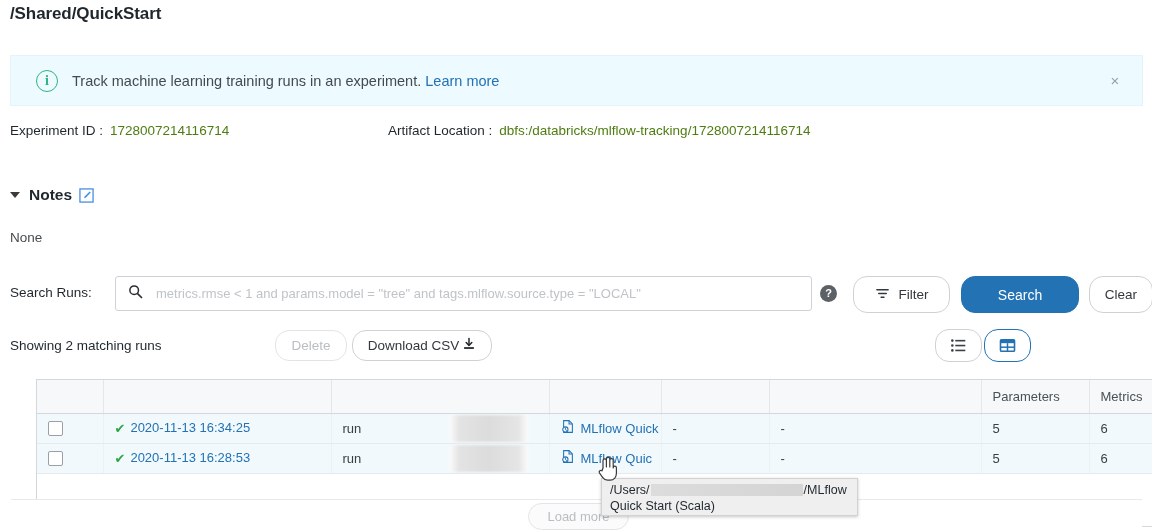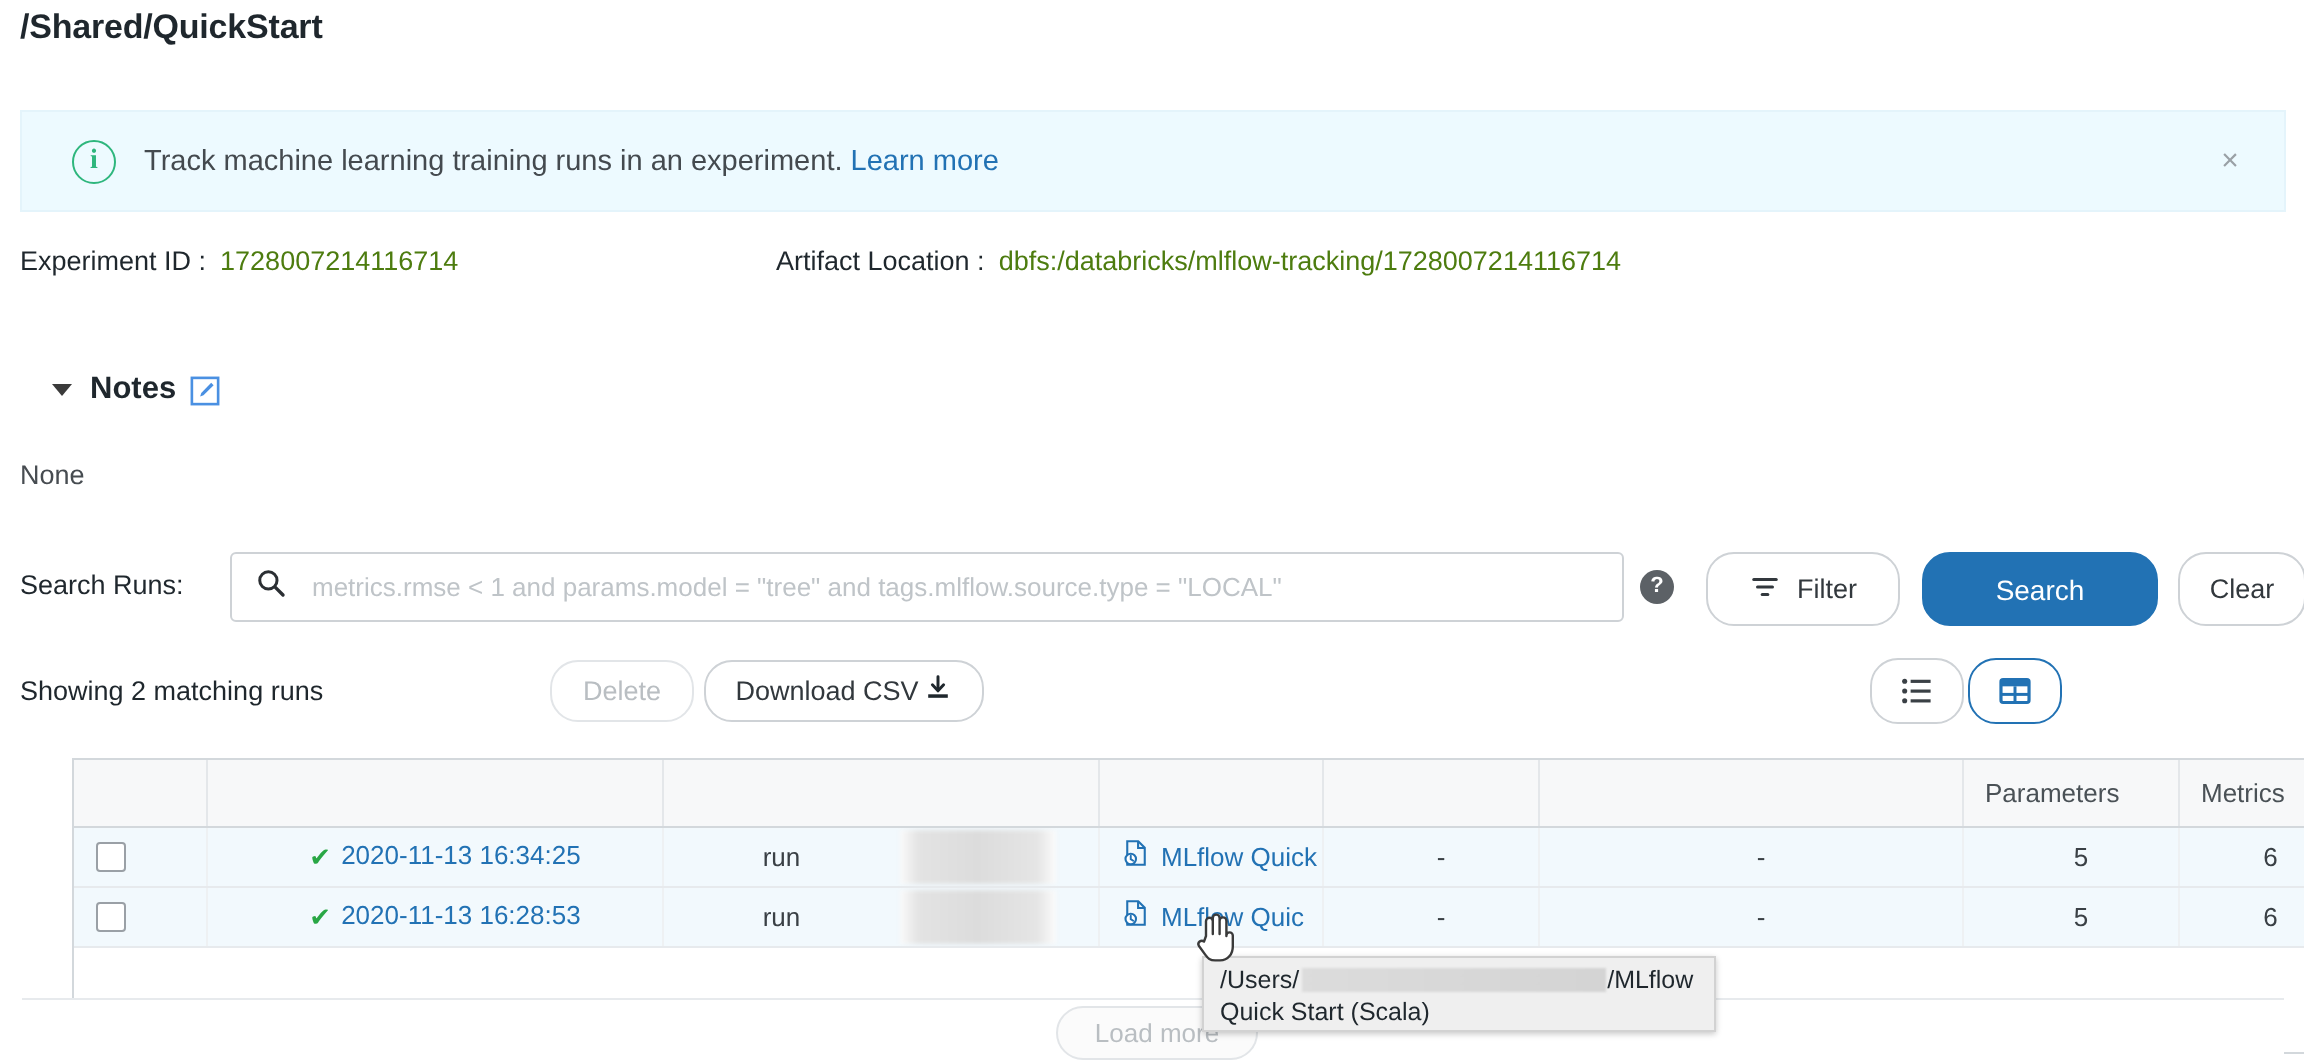--- a/index.html
+++ b/index.html
@@ -47,21 +47,21 @@
   
   .meta-row { position: absolute; left: 10px; top: 123px; width: 1130px; font-size: 13.5px; }
   .meta-item { position: absolute; white-space: nowrap; }
   .meta-item.left { left: 0; }
   .meta-item.right { left: 378px; }
   .meta-label { color: #1f272d; }
   .meta-value { color: #4d7c0f; margin-left: 7px; }
 
   
   .notes-head {
-    position: absolute; left: 26px; top: 186px;
+    position: absolute; left: 10px; top: 186px;
     display: flex; align-items: center; gap: 7px;
   }
   .caret {
     width: 0; height: 0; border-left: 5px solid transparent;
     border-right: 5px solid transparent; border-top: 6px solid #3b3b3b;
     margin-right: 2px; cursor: pointer;
   }
   .notes-label { font-size: 15.5px; font-weight: bold; color: #1f272d; }
   .notes-edit { width: 15px; height: 15px; display: block; cursor: pointer; }
   .notes-none { position: absolute; left: 10px; top: 230px; font-size: 13.5px; color: #474c51; }
@@ -134,21 +134,21 @@
     vertical-align: middle;
   }
   tr.group-row th.no-line { border-left: 0; }
   tr.head-row th {
     height: 31px; background: #f7f8f9; border-bottom: 1px solid #d3d8dc;
     border-left: 1px solid #e4e7ea; font-size: 13px; color: #4a5156;
   }
   tr.head-row th.no-line { border-left: 0; }
   tr.data-row td {
     height: 30px; background: #f2f9fd; border-bottom: 1px solid #e7eaed;
-    border-left: 1px solid #eef1f3; vertical-align: middle; text-align: center;
+    border-left: 1px solid #eef1f3; vertical-align: middle;
   }
   tr.data-row td.no-line { border-left: 0; }
   .cb {
     width: 15px; height: 15px; border: 1px solid #9aa0a6; border-radius: 2px;
     background: #fff; display: block; cursor: pointer;
   }
   .ok-ico { color: #29a745; font-size: 13px; margin-right: 5px; vertical-align: -1px; }
   .link { color: #2272b4; text-decoration: none; cursor: pointer; }
   .src-cell { display: flex; align-items: center; gap: 6px; }
   .redact {

